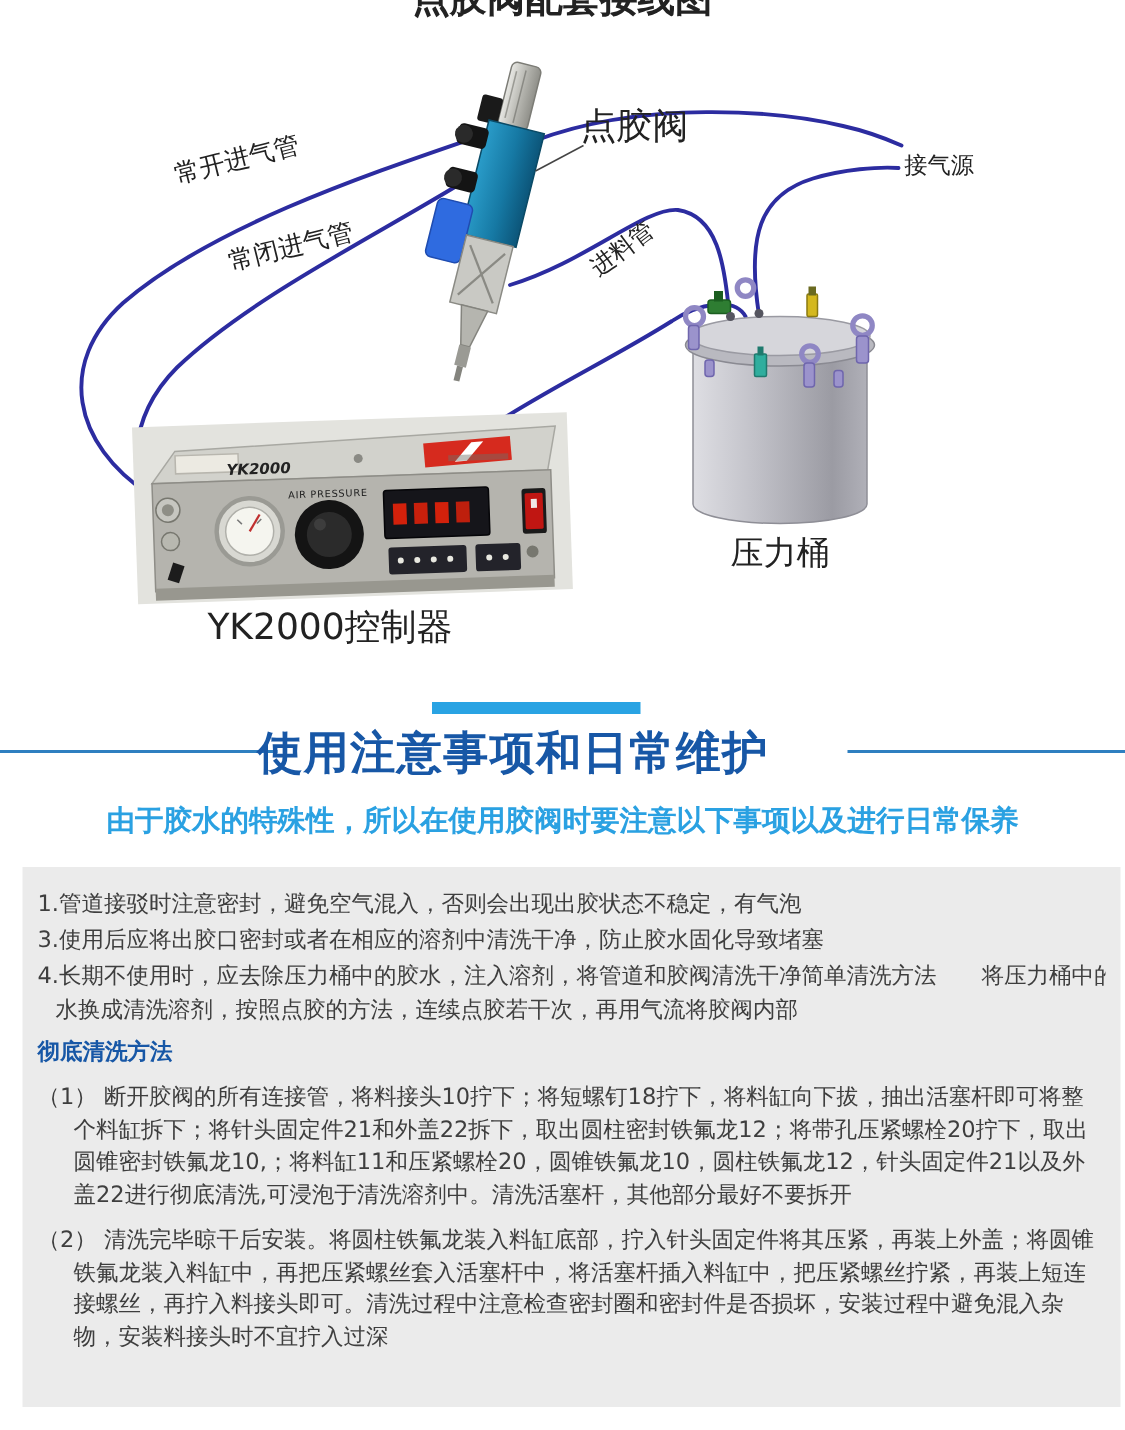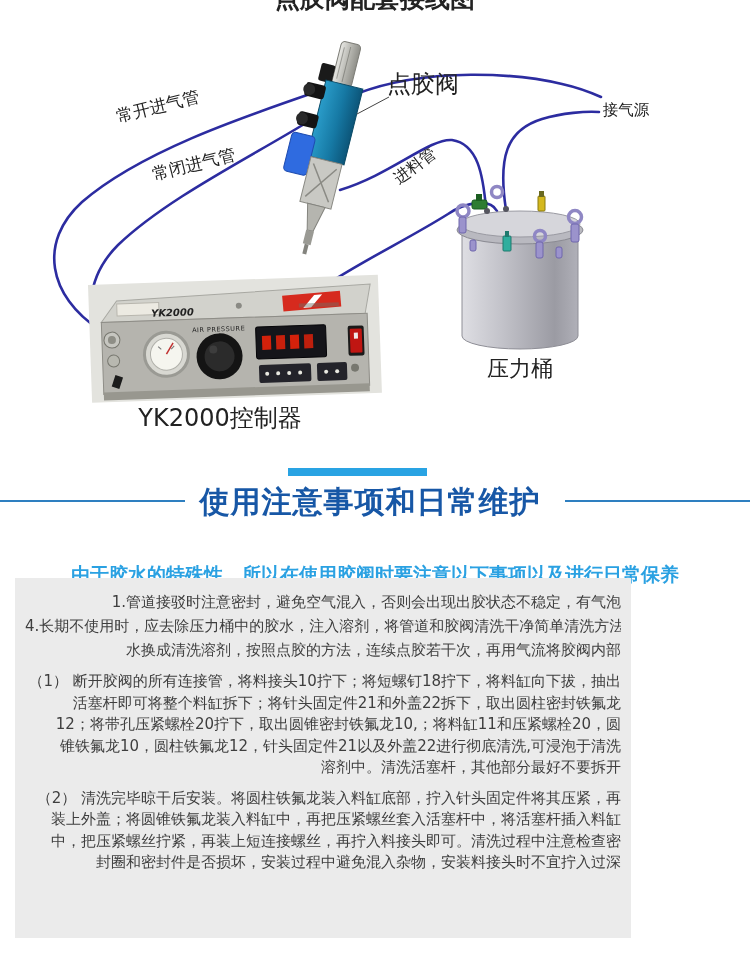--- a/index.html
+++ b/index.html
@@ -10,31 +10,31 @@
   }
   
   #diagram-svg{position:absolute;left:0;top:0;}
   
   .accent-bar{position:absolute;left:288px;top:468px;width:139px;height:8px;background:#29a3e3;}
   .divider{position:absolute;top:500px;height:2px;background:#2e7fc0;}
   .divider.left{left:0;width:185px;}
   .divider.right{left:565px;width:185px;}
   .sec-title{
     position:absolute;left:0;top:482px;width:684px;text-align:center;
-    font-size:30px;font-weight:bold;color:#1757a6;letter-spacing:1px;padding-left:28px;
+    font-size:30px;font-weight:bold;color:#1757a6;letter-spacing:1px;
   }
   .sec-sub{
     position:absolute;left:0;top:534px;width:750px;text-align:center;
-    font-size:19px;font-weight:bold;color:#2aa1e2;margin-top:28px;
+    font-size:19px;font-weight:bold;color:#2aa1e2;
   }
   
   .notes-panel{
-    position:absolute;left:15px;top:578px;width:616px;height:360px;
+    position:absolute;left:15px;top:578px;width:732px;height:360px;
     background:#ebebeb;box-sizing:border-box;padding:12px 10px 0 10px;
-    color:#3e3e3e;font-size:15px;text-align:right;
+    color:#3e3e3e;font-size:15px;
   }
   .note-line{line-height:24px;white-space:nowrap;overflow:hidden;}
   .note-line.wrap-indent{padding-left:12px;font-family:Liberation Serif, serif;}
   .clean-heading{margin-top:4px;font-size:15px;font-weight:bold;color:#1757a6;line-height:22px;}
   .clean-step{margin-top:9px;line-height:21.5px;padding-left:24px;text-indent:-24px;}
   
   text{font-family:"DejaVu Sans","Liberation Sans",sans-serif;fill:#222;}
 </style>
 </head>
 <body>
@@ -182,20 +182,22 @@
   </svg>
 
   <div class="accent-bar"></div>
   <div class="divider left"></div>
   <div class="divider right"></div>
   <div class="sec-title">使用注意事项和日常维护</div>
   <div class="sec-sub">由于胶水的特殊性，所以在使用胶阀时要注意以下事项以及进行日常保养</div>
 
   <div class="notes-panel">
     <div class="note-line">1.管道接驳时注意密封，避免空气混入，否则会出现出胶状态不稳定，有气泡</div>
+    <div class="note-line">3.使用后应将出胶口密封或者在相应的溶剂中清洗干净，防止胶水固化导致堵塞</div>
     <div class="note-line">4.长期不使用时，应去除压力桶中的胶水，注入溶剂，将管道和胶阀清洗干净简单清洗方法　　将压力桶中的胶</div>
     <div class="note-line wrap-indent">水换成清洗溶剂，按照点胶的方法，连续点胶若干次，再用气流将胶阀内部</div>
 
+    <div class="clean-heading">彻底清洗方法</div>
     <div class="clean-step">（1） 断开胶阀的所有连接管，将料接头10拧下；将短螺钉18拧下，将料缸向下拔，抽出活塞杆即可将整个料缸拆下；将针头固定件21和外盖22拆下，取出圆柱密封铁氟龙12；将带孔压紧螺栓20拧下，取出圆锥密封铁氟龙10,；将料缸11和压紧螺栓20，圆锥铁氟龙10，圆柱铁氟龙12，针头固定件21以及外盖22进行彻底清洗,可浸泡于清洗溶剂中。清洗活塞杆，其他部分最好不要拆开</div>
     <div class="clean-step">（2） 清洗完毕晾干后安装。将圆柱铁氟龙装入料缸底部，拧入针头固定件将其压紧，再装上外盖；将圆锥铁氟龙装入料缸中，再把压紧螺丝套入活塞杆中，将活塞杆插入料缸中，把压紧螺丝拧紧，再装上短连接螺丝，再拧入料接头即可。清洗过程中注意检查密封圈和密封件是否损坏，安装过程中避免混入杂物，安装料接头时不宜拧入过深</div>
   </div>
 
 </div>
 
 </body></html>

